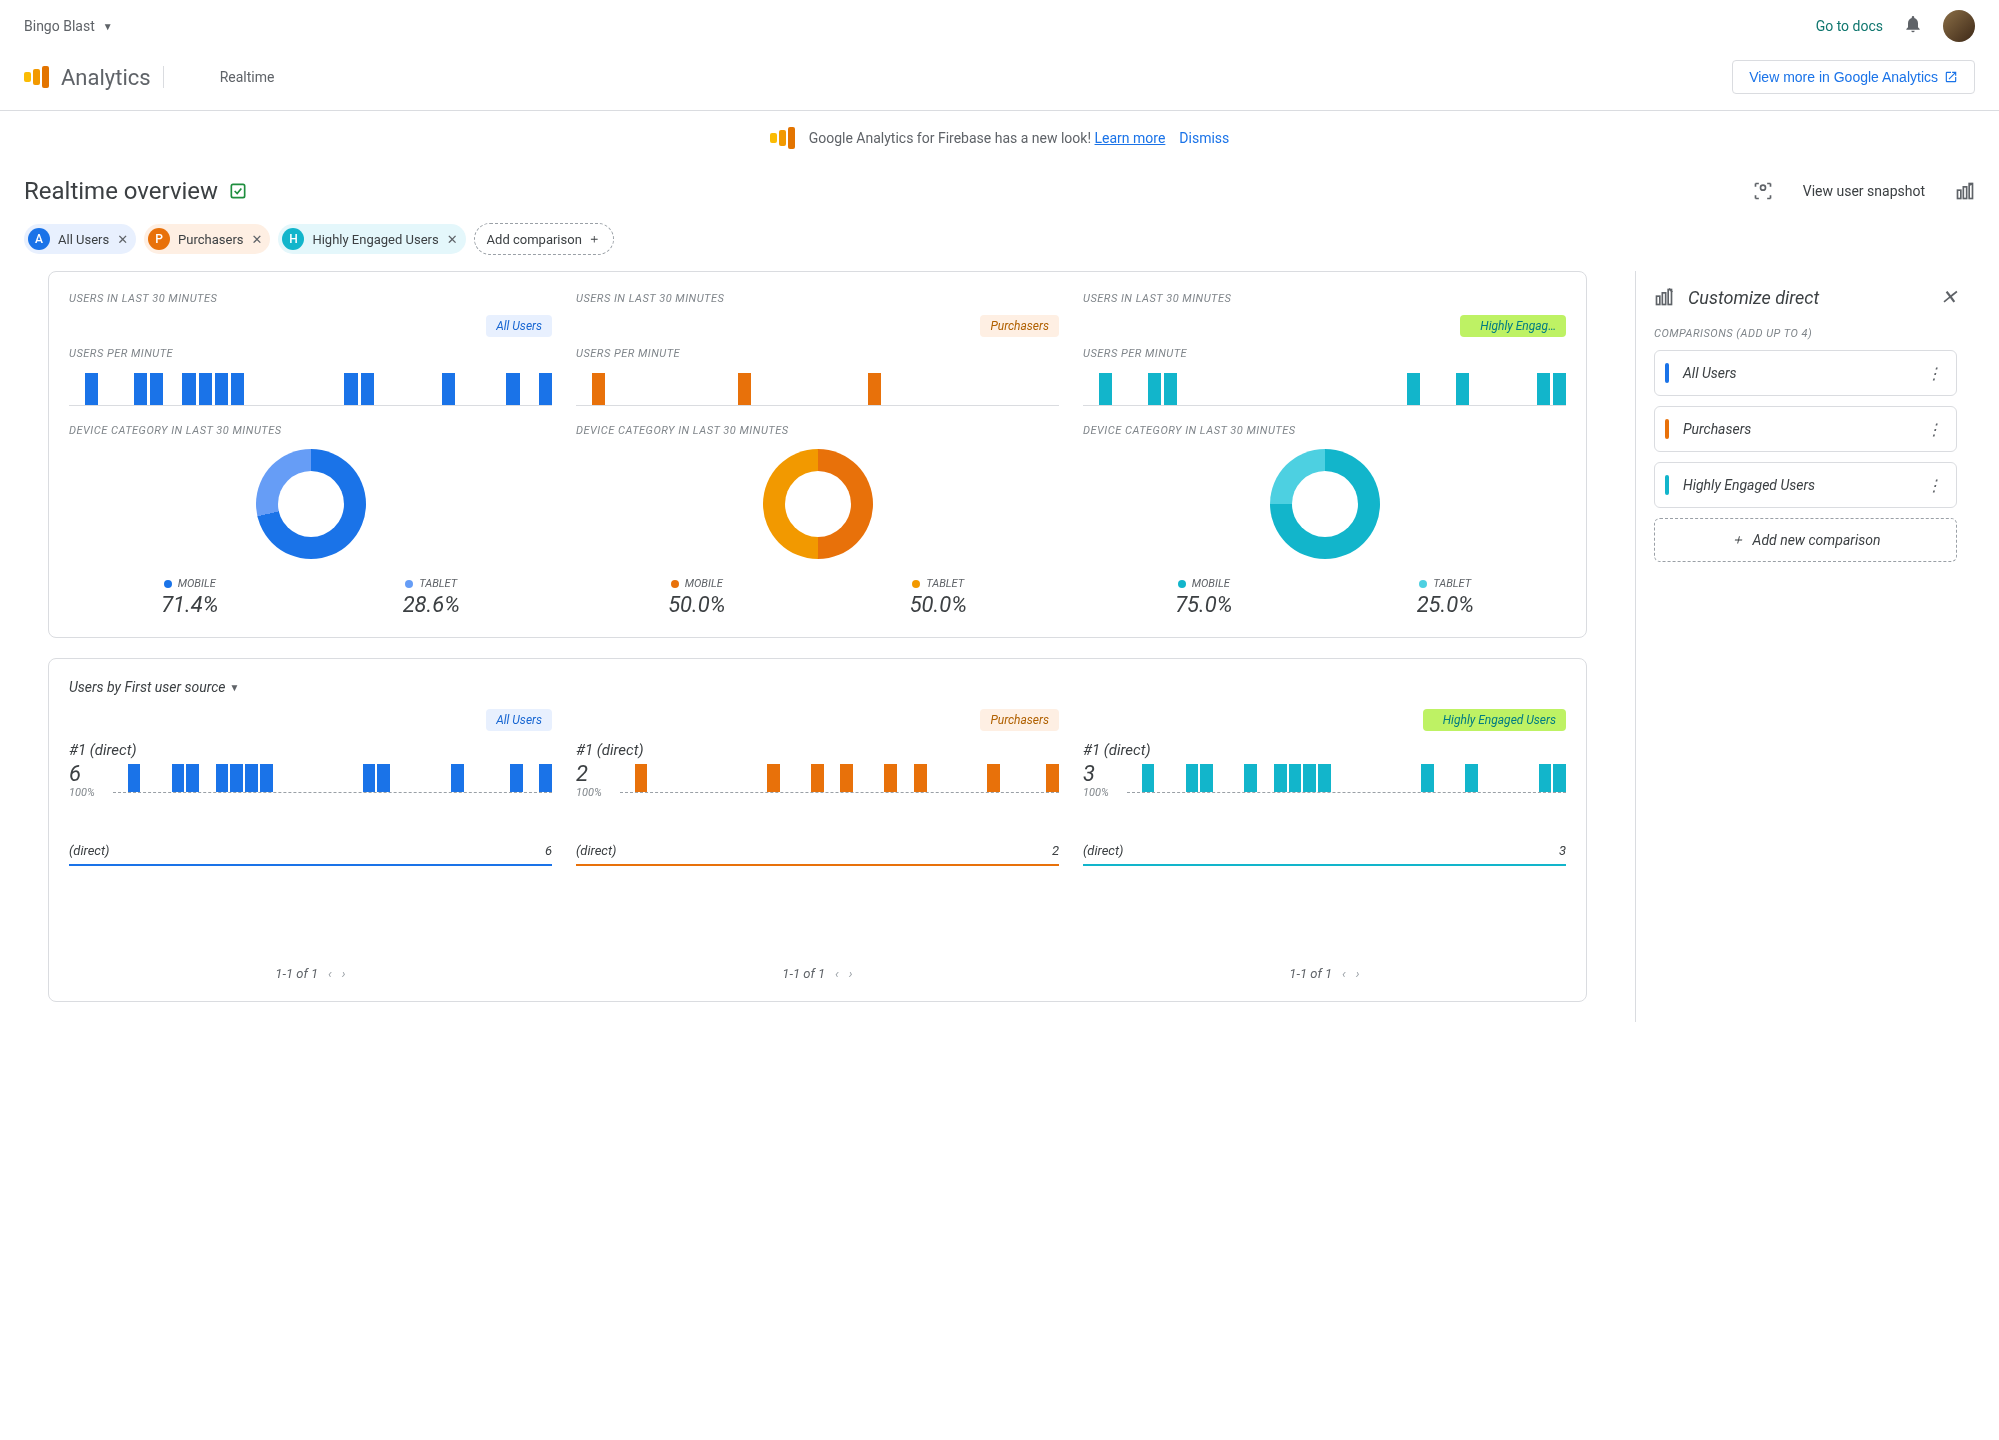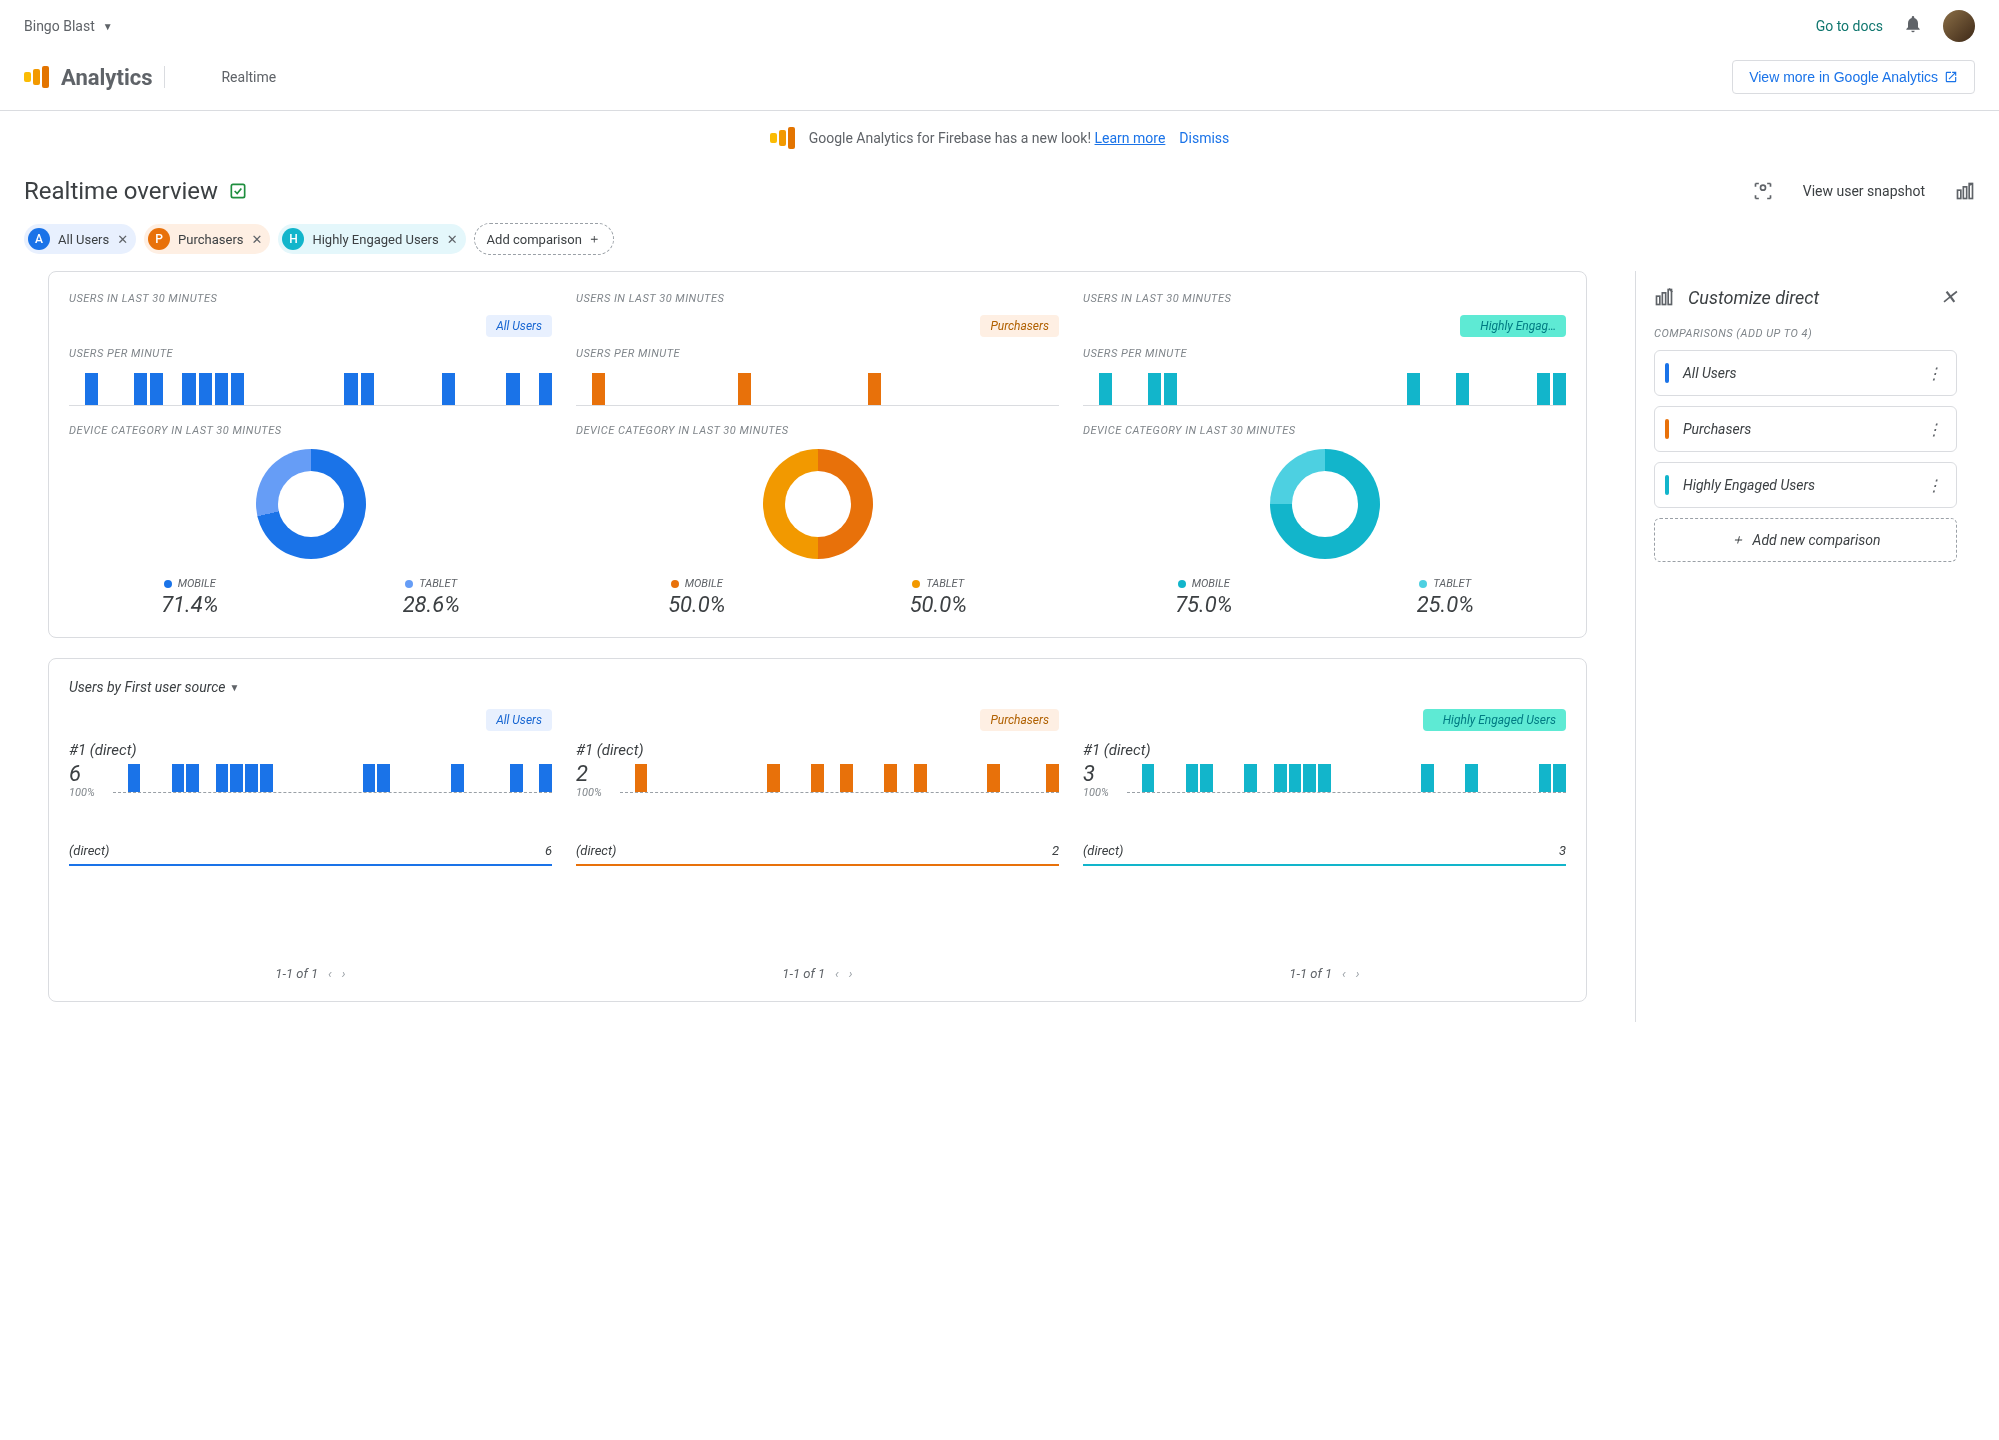--- a/index.html
+++ b/index.html
@@ -12,21 +12,21 @@
 .go-docs { color: #0f766e; font-size: 14px; }
 .bell-icon { color: #5f6368; font-size: 18px; }
 .avatar { width: 32px; height: 32px; border-radius: 50%; background: linear-gradient(135deg, #8b6f47, #3d2817); }
 .header-row { display: flex; align-items: center; justify-content: space-between; padding: 8px 24px 16px; }
 .header-left { display: flex; align-items: center; gap: 12px; }
 .analytics-logo { display: flex; align-items: center; gap: 2px; }
 .logo-bar { width: 7px; border-radius: 2px; }
 .logo-bar.small { height: 10px; background: #fbbc04; }
 .logo-bar.med { height: 16px; background: #f29900; }
 .logo-bar.tall { height: 22px; background: #e37400; }
-.analytics-title { font-size: 22px; color: #5f6368; font-weight: 700; }
+.analytics-title { font-size: 22px; color: #5f6368; font-weight: 400; }
 .divider-v { width: 1px; height: 22px; background: #dadce0; }
 .realtime-label { color: #5f6368; font-size: 14px; margin-left: 44px; }
 .view-more-btn { border: 1px solid #dadce0; border-radius: 4px; padding: 8px 16px; color: #1a73e8; font-size: 14px; display: flex; align-items: center; gap: 6px; background: #fff; cursor: pointer; }
 .ext-icon { width: 14px; height: 14px; }
 .main-area { background: #fff; border-top: 1px solid #dadce0; }
 .banner { display: flex; align-items: center; justify-content: center; gap: 14px; padding: 16px; }
 .banner-text { color: #5f6368; font-size: 14px; }
 .learn-more { color: #1a73e8; text-decoration: underline; }
 .dismiss-link { color: #1a73e8; font-size: 14px; }
 .content-wrap { display: flex; gap: 24px; padding: 0 24px 24px; font-style: italic; }
@@ -50,21 +50,21 @@
 .chip .chip-text { color: #3c4043; }
 .chip .chip-x { color: #5f6368; cursor: pointer; }
 .add-comparison-chip { border: 1px dashed #9aa0a6; border-radius: 16px; padding: 6px 12px; font-size: 13px; color: #3c4043; display: inline-flex; align-items: center; gap: 6px; }
 .card { border: 1px solid #dadce0; border-radius: 8px; background: #fff; padding: 20px; margin: 0 24px 20px; }
 .three-col { display: grid; grid-template-columns: 1fr 1fr 1fr; gap: 24px; }
 .col-section { }
 .section-label { font-size: 11px; color: #80868b; letter-spacing: 0.5px; text-transform: uppercase; margin-bottom: 10px; }
 .seg-badge { display: inline-block; padding: 4px 10px; border-radius: 4px; font-size: 12px; margin-bottom: 10px; }
 .seg-a { background: #e8f0fe; color: #1967d2; }
 .seg-p { background: #feefe3; color: #b06000; }
-.seg-h { background: #5eead4; color: #007b83; padding-left: 20px; }
+.seg-h { background: #bef264; color: #007b83; padding-left: 20px; }
 .right-align { text-align: right; }
 .spark-row { display: flex; align-items: flex-end; height: 36px; gap: 3px; border-bottom: 1px solid #dadce0; margin-bottom: 18px; }
 .spark-bar { flex: 1; }
 .donut-wrap { display: flex; justify-content: center; margin: 12px 0 18px; }
 .donut { position: relative; width: 110px; height: 110px; border-radius: 50%; }
 .donut::after { content: ''; position: absolute; top: 22px; left: 22px; right: 22px; bottom: 22px; background: #fff; border-radius: 50%; }
 .device-row { display: flex; justify-content: space-around; }
 .device-cell { text-align: left; }
 .device-label-row { display: flex; align-items: center; gap: 6px; font-size: 11px; color: #5f6368; justify-content: center; }
 .dot { width: 8px; height: 8px; border-radius: 50%; }

